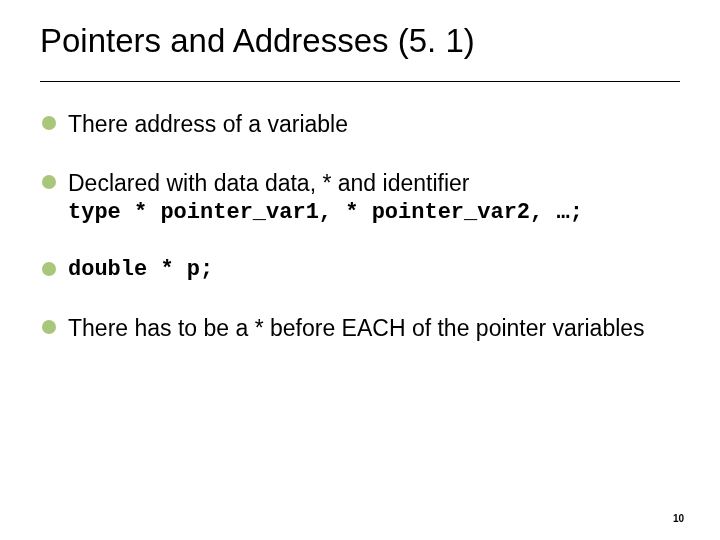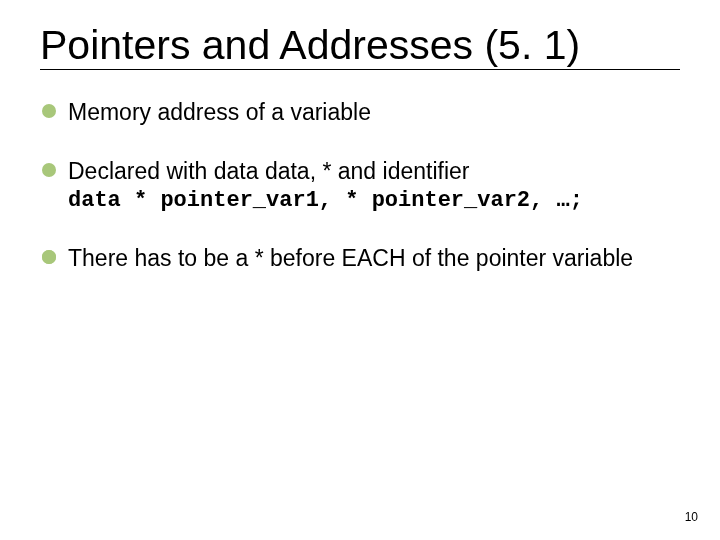--- a/index.html
+++ b/index.html
@@ -14,23 +14,23 @@
     overflow: hidden;
   }
   .slide {
     padding: 22px 40px 20px 40px;
     box-sizing: border-box;
     width: 100%;
     height: 100%;
     position: relative;
   }
   .title {
-    font-size: 41px;
+    font-size: 33px;
     font-weight: 400;
-    margin: 0 0 0 0;
+    margin: 0 0 21px 0;
     letter-spacing: 0px;
   }
   .rule {
     border: none;
     border-top: 1px solid #000;
     margin: 0 0 28px 0;
   }
   .bullets {
     list-style: none;
     padding: 0;
@@ -56,47 +56,49 @@
   .code {
     font-family: "Courier New", Courier, monospace;
     font-weight: bold;
     font-size: 22px;
     display: block;
     line-height: 1.25;
   }
   .pagenum {
     position: absolute;
     bottom: 16px;
-    right: 22px;
-    font-size: 12px;
+    right: 36px;
+    font-size: 10px;
+    font-weight: bold;
   }
 </style>
 </head>
 <body>
 
 <div class="slide">
 
   <h1 class="title">Pointers and Addresses (5. 1)</h1>
   <hr class="rule">
 
   <ul class="bullets">
 
     <li>
-      <span>Memory address of a variable</span>
+      <span>There address of a variable</span>
     </li>
 
     <li>
       <span>Declared with data data, * and identifier</span>
-      <span class="code">data * pointer_var1, * pointer_var2, …;</span>
+      <span class="code">type * pointer_var1, * pointer_var2, …;</span>
     </li>
 
     <li>
+      <span class="code">double * p;</span>
     </li>
 
     <li>
-      <span>There has to be a * before EACH of the pointer variable</span>
+      <span>There has to be a * before EACH of the pointer variables</span>
     </li>
 
   </ul>
 
   <div class="pagenum">10</div>
 
 </div>
 
 </body></html>

